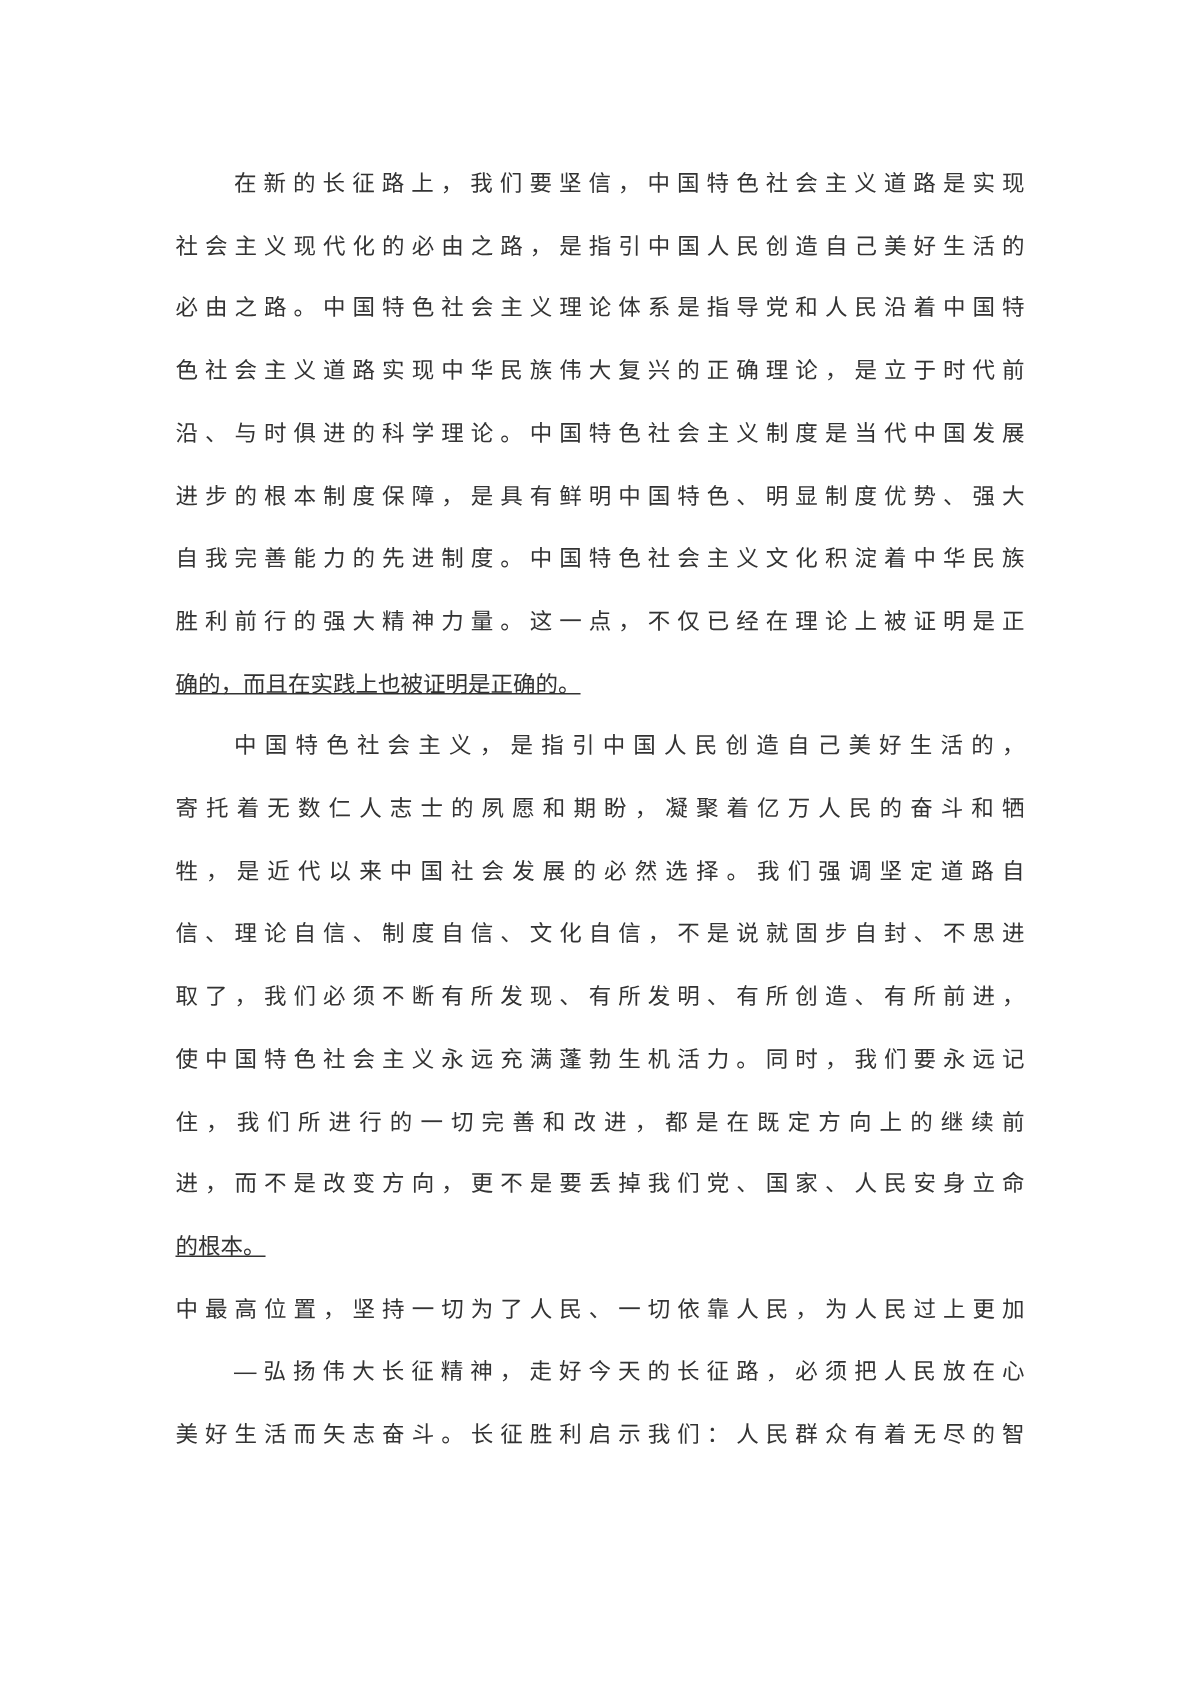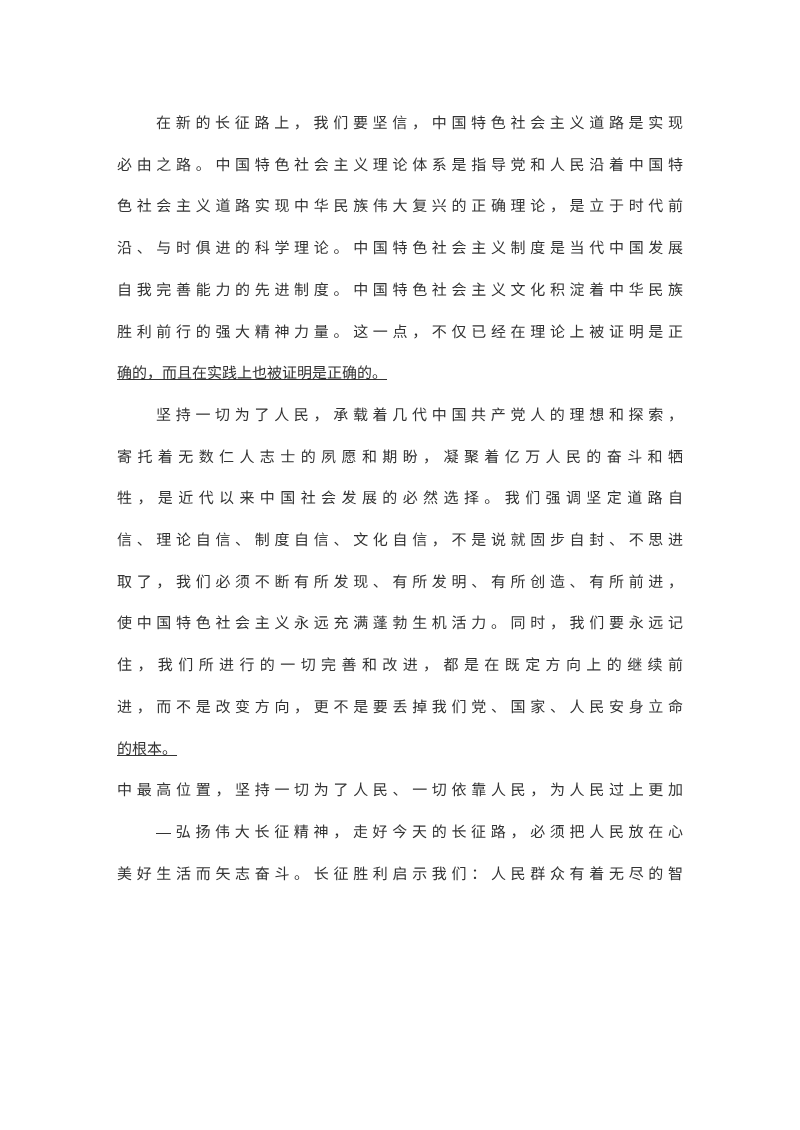--- a/index.html
+++ b/index.html
@@ -49,30 +49,32 @@
   }
 </style>
 </head>
 <body>
 
 <div class="page">
   <div class="textblock">
 
     <div class="para">
       <div class="line first">在新的长征路上，我们要坚信，中国特色社会主义道路是实现</div>
+      <div class="line">社会主义现代化的必由之路，是指引中国人民创造自己美好生活的</div>
       <div class="line">必由之路。中国特色社会主义理论体系是指导党和人民沿着中国特</div>
       <div class="line">色社会主义道路实现中华民族伟大复兴的正确理论，是立于时代前</div>
       <div class="line">沿、与时俱进的科学理论。中国特色社会主义制度是当代中国发展</div>
+      <div class="line">进步的根本制度保障，是具有鲜明中国特色、明显制度优势、强大</div>
       <div class="line">自我完善能力的先进制度。中国特色社会主义文化积淀着中华民族</div>
       <div class="line">胜利前行的强大精神力量。这一点，不仅已经在理论上被证明是正</div>
       <div class="line para-end">确的，而且在实践上也被证明是正确的。</div>
     </div>
 
     <div class="para">
-      <div class="line first">坚持一切为了人民，承载着几代中国共产党人的理想和探索，</div>
+      <div class="line first">中国特色社会主义，是指引中国人民创造自己美好生活的，</div>
       <div class="line">寄托着无数仁人志士的夙愿和期盼，凝聚着亿万人民的奋斗和牺</div>
       <div class="line">牲，是近代以来中国社会发展的必然选择。我们强调坚定道路自</div>
       <div class="line">信、理论自信、制度自信、文化自信，不是说就固步自封、不思进</div>
       <div class="line">取了，我们必须不断有所发现、有所发明、有所创造、有所前进，</div>
       <div class="line">使中国特色社会主义永远充满蓬勃生机活力。同时，我们要永远记</div>
       <div class="line">住，我们所进行的一切完善和改进，都是在既定方向上的继续前</div>
       <div class="line">进，而不是改变方向，更不是要丢掉我们党、国家、人民安身立命</div>
       <div class="line para-end">的根本。</div>
     </div>
 

